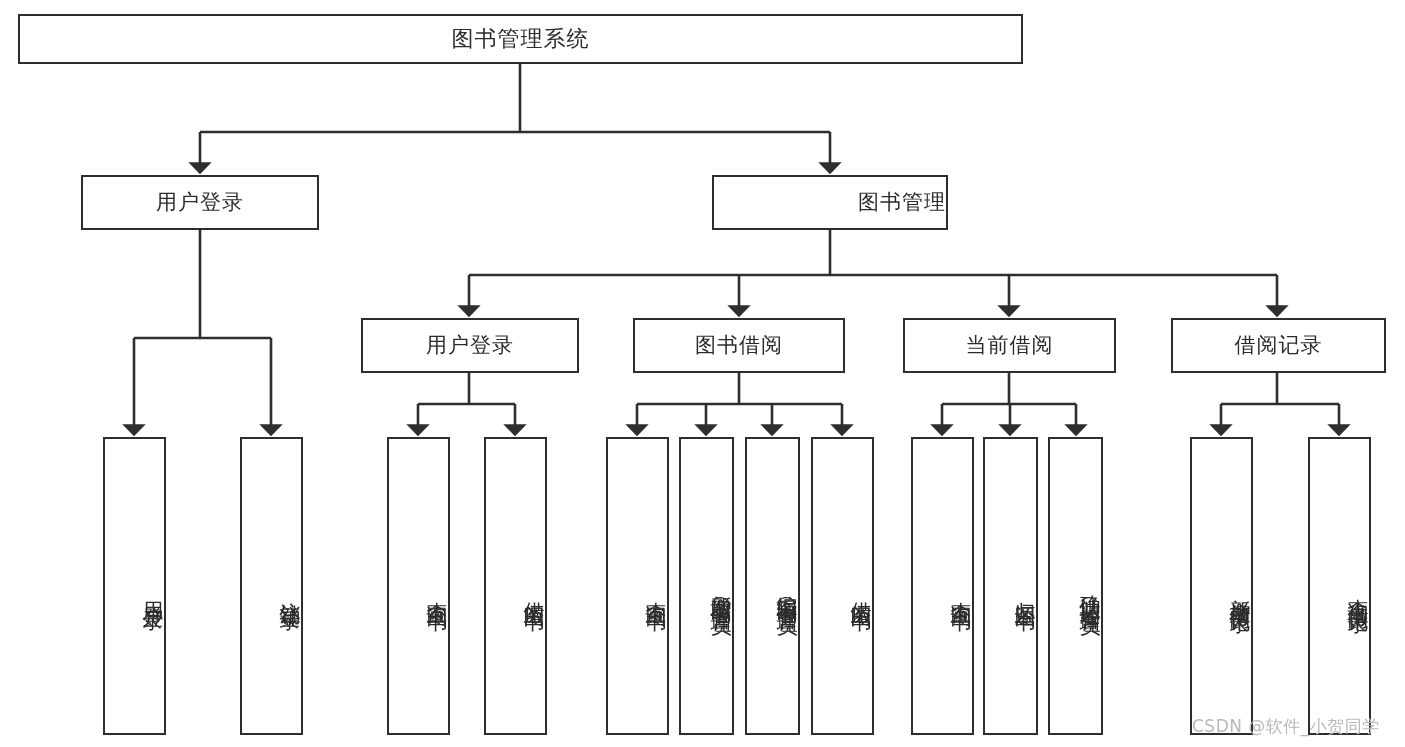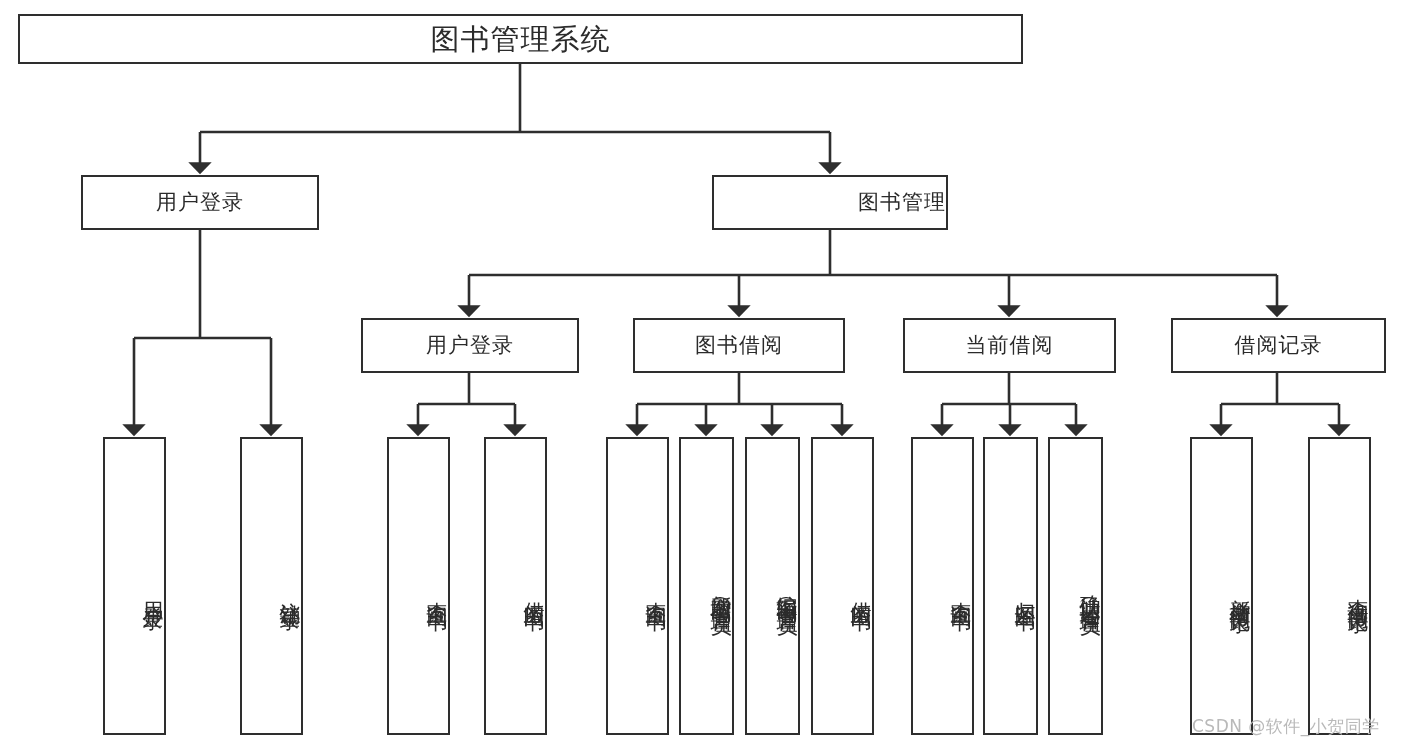--- a/index.html
+++ b/index.html
@@ -46,21 +46,21 @@
     writing-mode: vertical-rl;
     text-orientation: upright;
     font-size: 21px;
     letter-spacing: 3px;
     line-height: 1.05;
     padding-top: 10px;
     align-items: flex-start;
     justify-content: center;
   }
   .node-box.title {
-    font-size: 29px;
+    font-size: 22px;
   }
   .watermark {
     position: absolute;
     font-size: 17px;
     color: #b9b9b9;
     white-space: nowrap;
     letter-spacing: 0.5px;
     pointer-events: none;
   }
 </style>

